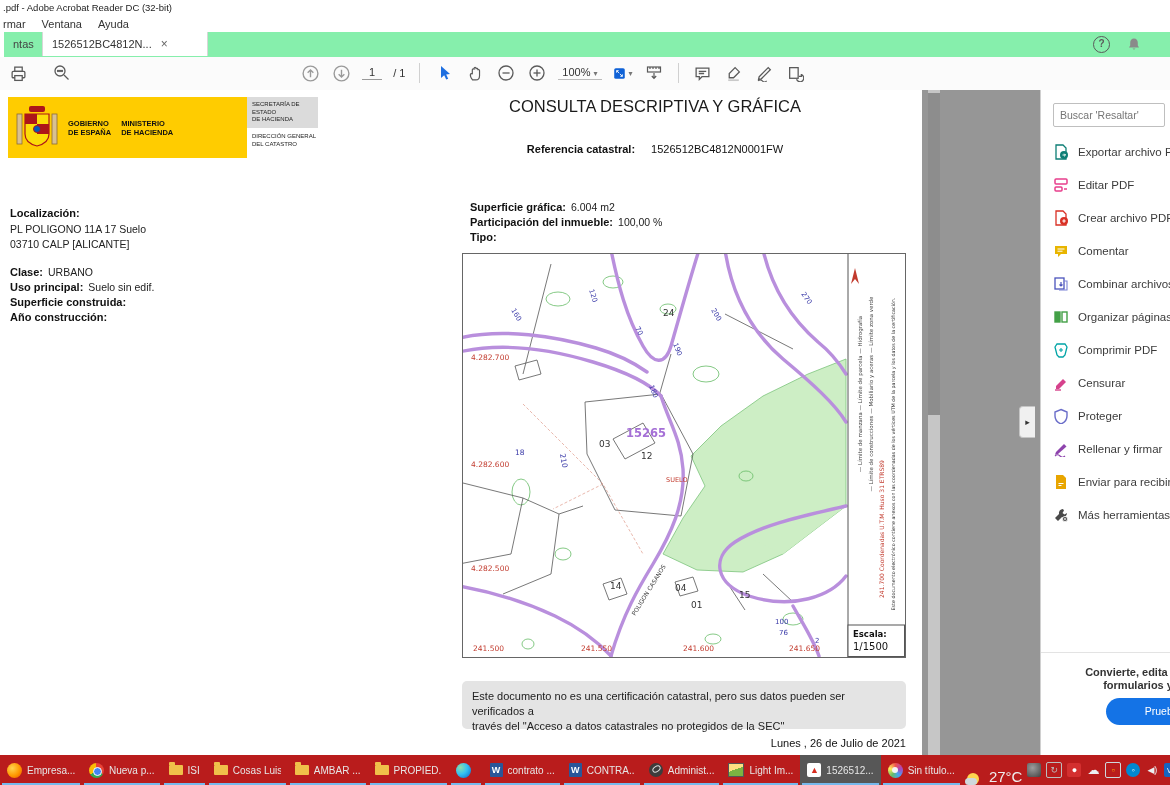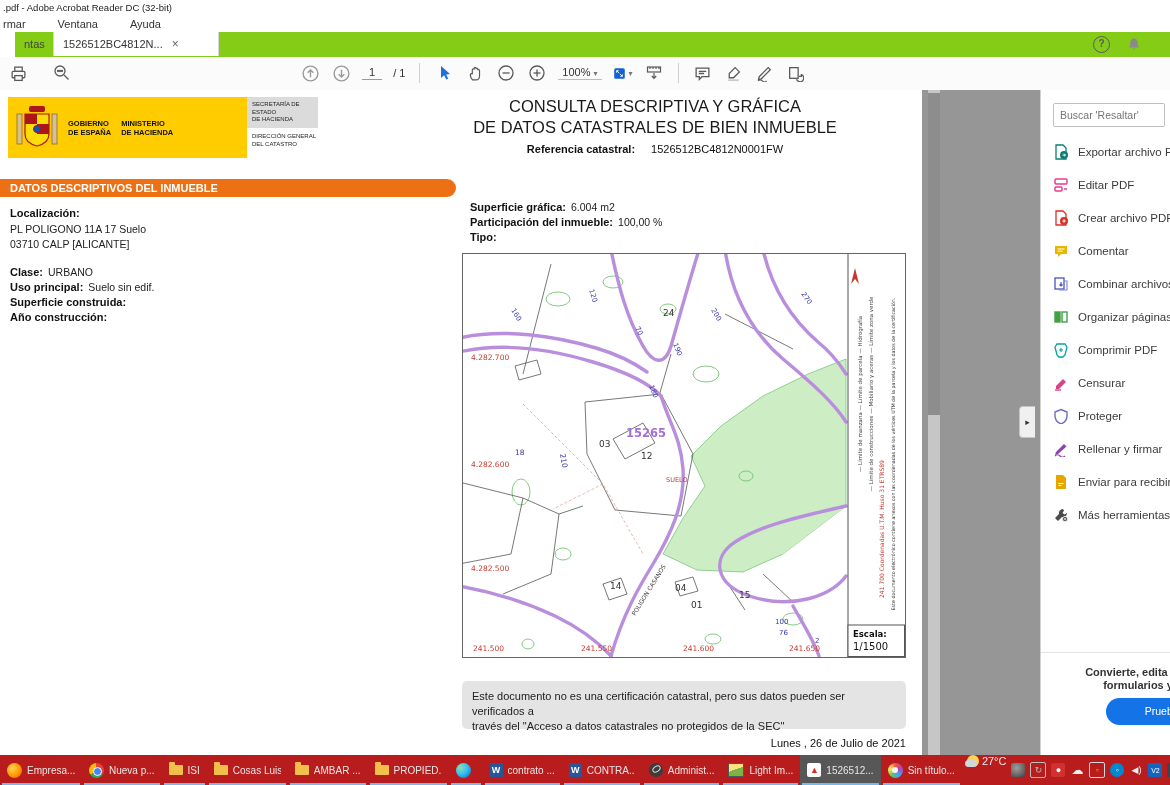--- a/index.html
+++ b/index.html
@@ -2,23 +2,23 @@
 <html><head>
 <meta charset="utf-8">
 <style>
   html,body{margin:0;padding:0}
   body{width:1170px;height:785px;position:relative;overflow:hidden;background:#fff;
        font-family:"Liberation Sans",sans-serif;-webkit-font-smoothing:antialiased}
   .abs{position:absolute}
 
   
   .titlebar{top:0;left:0;right:0;height:15px;background:#fff;font-size:9.5px;color:#222;line-height:15px;padding-left:3px}
-  .menubar{top:15px;left:0;right:0;height:17px;background:#fff;display:flex;gap:32px;align-items:center;font-size:11px;color:#333;padding-left:3px}
+  .menubar{top:15px;left:0;right:0;height:17px;background:#fff;display:flex;gap:16px;align-items:center;font-size:11px;color:#333;padding-left:3px}
   .menubar span{cursor:default}
-  .tabbar{top:32px;left:15px;right:0;height:25px;background:#84cc16;border-bottom:1px solid #dcdcdc}
+  .tabbar{top:32px;left:4px;right:0;height:25px;background:#86efac;border-bottom:1px solid #dcdcdc}
   .tab-partial{left:0;top:0;height:25px;line-height:25px;font-size:11px;color:#444;padding:0 9px}
   .tab-active{left:38px;top:0;height:24px;width:146px;background:#fff;border-left:1px solid #d7d7d7;border-right:1px solid #d7d7d7;display:flex;align-items:center;gap:9px;font-size:11px;color:#333;padding:0 9px}
   .tab-close{color:#666;font-size:12px;line-height:12px}
   .help-btn{right:60px;top:4px;width:15px;height:15px;border:1.3px solid #5a5a5a;border-radius:50%;color:#5a5a5a;font-size:10px;font-weight:bold;text-align:center;line-height:14px}
   .bell{right:28px;top:4px}
 
   
   .toolbar{top:57px;left:0;right:0;height:33px;background:#fbfbfb;border-bottom:1px solid #d6d6d6}
   .tb-left{left:8px;top:0;height:32px;display:flex;align-items:center;gap:24px}
   .tb-center{left:300px;top:0;height:32px;display:flex;align-items:center;gap:11px}
@@ -67,21 +67,21 @@
   
   .tico{width:16px;height:16px;display:inline-flex;align-items:center;justify-content:center;flex:none}
 
   
   .taskbar{bottom:0;left:0;right:0;height:30px;background:#b91c1c;display:flex;align-items:stretch;overflow:hidden}
   .tb-item{display:flex;align-items:center;gap:5px;padding:0 7px;position:relative;color:#e6e6e6;font-size:10px;white-space:nowrap;flex:none}
   .tb-item::after{content:"";position:absolute;left:2px;right:2px;bottom:0;height:2px;background:#76b9ed}
   .tb-item.active{background:#575757}
   .tb-label{max-width:48px;overflow:hidden;display:inline-block}
   .tb-spacer{flex:1}
-  .tb-weather{display:flex;align-items:flex-start;gap:3px;color:#eee;font-size:11px;padding:0 5px;flex:none}
+  .tb-weather{display:flex;align-items:flex-end;gap:10px;color:#eee;font-size:15px;padding:0 5px;flex:none}
   .tray{display:flex;align-items:center;gap:5px;flex:none;padding-right:2px}
   .tray span{width:14px;height:14px;display:inline-flex;align-items:center;justify-content:center;font-size:9px;border-radius:2px;flex:none}
 
   
   .i-folder{width:14px;height:10px;background:#f0c04a;border-radius:1px;position:relative;flex:none}
   .i-folder::before{content:"";position:absolute;top:-3px;left:0;width:6px;height:3px;background:#f0c04a;border-radius:1px 1px 0 0}
   .i-firefox{width:15px;height:15px;border-radius:50%;background:radial-gradient(circle at 35% 35%,#ffd54f,#ff9800 55%,#e65100);flex:none}
   .i-chrome{width:15px;height:15px;border-radius:50%;background:conic-gradient(#ea4335 0 33%,#34a853 33% 66%,#fbbc05 66% 100%);position:relative;flex:none}
   .i-chrome::after{content:"";position:absolute;left:4px;top:4px;width:7px;height:7px;border-radius:50%;background:#4285f4;border:1.5px solid #fff}
   .i-edge{width:15px;height:15px;border-radius:50%;background:radial-gradient(circle at 30% 30%,#8ce0a8,#35c1f1 45%,#0b63c4);flex:none}
@@ -250,27 +250,25 @@
       <div>SECRETARÍA DE ESTADO</div>
         <div>DE HACIENDA</div>
     </div>
     <div class="abs dirbox">
       <div>DIRECCIÓN GENERAL</div>
         <div>DEL CATASTRO</div>
     </div>
 
     <div class="abs doc-title">
       <div>CONSULTA DESCRIPTIVA Y GRÁFICA</div>
-        <div>DE DATOS CATASTRALES DE BIEN INMUEBLE</div>
     </div>
     <div class="abs ref-line">
       <b>Referencia catastral:</b><span>1526512BC4812N0001FW</span>
     </div>
 
-    <div class="abs bar-left">DATOS DESCRIPTIVOS DEL INMUEBLE</div>
 
     <div class="abs fld" style="left:10px;top:117px"><b>Localización:</b></div>
     <div class="abs fld" style="left:10px;top:133px">PL POLIGONO 11A 17 Suelo</div>
     <div class="abs fld" style="left:10px;top:148px">03710 CALP [ALICANTE]</div>
     <div class="abs fld" style="left:10px;top:176px"><b>Clase:</b><span>URBANO</span></div>
     <div class="abs fld" style="left:10px;top:191px"><b>Uso principal:</b><span>Suelo sin edif.</span></div>
     <div class="abs fld" style="left:10px;top:206px"><b>Superficie construida:</b></div>
     <div class="abs fld" style="left:10px;top:221px"><b>Año construcción:</b></div>
 
     <div class="abs fld" style="left:470px;top:111px"><b>Superficie gráfica:</b><span>6.004 m2</span></div>

